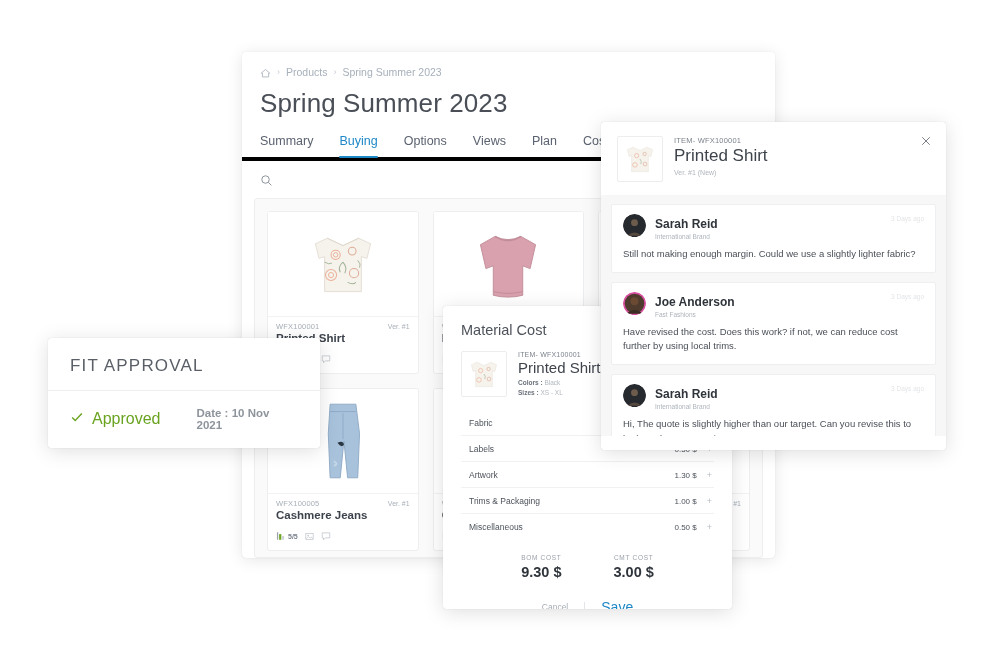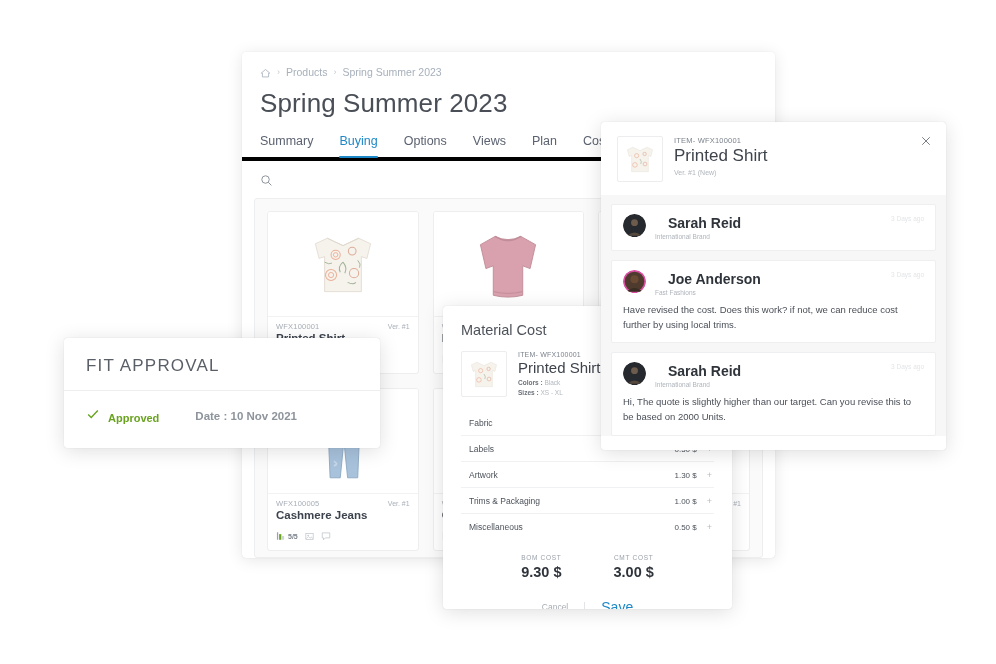--- a/index.html
+++ b/index.html
@@ -65,21 +65,21 @@
   .cm-head { padding: 14px 16px 13px 16px; display:flex; gap: 11px; position:relative;}
   .cm-thumb { width: 46px; height: 46px; border:1px solid #ededf0; border-radius:2px; display:flex;align-items:center;justify-content:center;overflow:hidden;background:#fff;}
   .cm-item-sku { font-size: 7.5px; color:#7c838d; letter-spacing:.2px;}
   .cm-item-name { font-size: 17px; color:#3f444c; font-weight:400; margin-top:1px; }
   .cm-item-ver { font-size: 7px; color:#b0b6bd; margin-top:3px;}
   .cm-close { position:absolute; right:14px; top:11px; width:12px; height:12px; cursor:pointer;}
   .cm-body { background:#f7f7f8; padding: 9px 10px; height: 241px; overflow:hidden;}
   .cbox { background:#fff; border:1px solid #eeeff1; border-radius:2px; padding: 9px 11px 10px 11px; margin-bottom: 9px; }
   .crow { display:flex; align-items:flex-start; gap: 9px; position:relative;}
   .cav { width:23px; height:23px; border-radius:50%; overflow:hidden; flex:none; }
-  .cname { font-size:14px; color:#2f343b; font-weight:700;margin-left:13px;}
+  .cname { font-size:12px; color:#2f343b; font-weight:700;}
   .ccomp { font-size:6.5px; color:#aeb4bb; margin-top:1px;}
   .ctime { position:absolute; right:0; top:1px; font-size:6.5px; color:#e2e5e8;}
   .ctext { font-size:9.5px; color:#4a4f57; line-height:1.55; margin-top:7px; }
 
   
   .matcost {
     position: absolute; left: 443px; top: 306px; width: 289px; height: 303px;
     background:#fff; border-radius: 3px;
     box-shadow: 0 3px 20px rgba(0,0,0,.13), 0 0 1px rgba(0,0,0,.2);
     padding: 16px 18px 0 18px; overflow:hidden;
@@ -101,29 +101,28 @@
   .mc-totals { display:flex; justify-content:center; gap: 52px; margin-top: 15px;}
   .mc-tot-lbl { font-size: 6.5px; color:#9aa1a9; letter-spacing:.7px; text-align:center;}
   .mc-tot-val { font-size: 14.5px; color:#2f343b; font-weight:700; text-align:center; margin-top:3px;}
   .mc-actions { display:flex; justify-content:center; align-items:center; gap: 16px; margin-top: 19px;}
   .mc-cancel { font-size: 8.5px; color:#a6acb3;}
   .mc-divider { width:1px; height:11px; background:#e2e4e7;}
   .mc-save { font-size: 14px; color:#1e88c7;}
 
   
   .fitcard {
-    position:absolute; left: 48px; top: 338px; width: 316px; height: 110px;
+    position:absolute; left: 48px; top: 338px; width: 272px; height: 110px;
     background:#fff; border-radius:3px;
     box-shadow: 0 3px 20px rgba(0,0,0,.13), 0 0 1px rgba(0,0,0,.2);
     overflow:hidden;
-    margin-left:16px;
   }
   .fit-title { font-size: 17px; color:#5a5f67; letter-spacing:1.2px; padding: 18px 22px 14px 22px; border-bottom:1px solid #eceef0;}
   .fit-body { display:flex; align-items:center; padding: 16px 22px; gap: 36px;}
-  .fit-status { display:flex; align-items:flex-end; gap:8px; font-size:11px; color:#6aa320; font-weight:700;}
+  .fit-status { display:flex; align-items:flex-start; gap:8px; font-size:16px; color:#6aa320; font-weight:400;}
   .fit-check { font-size: 14px; color:#6aa320;}
   .fit-date { font-size: 11.5px; color:#8e949c; font-weight:700;}
 </style>
 </head>
 <body>
 
 <div id="stage">
 
   <div class="app-window">
 
@@ -520,20 +519,21 @@
                 <circle cx="20" cy="15" r="6" fill="#6d5b4c"></circle>
                 <path d="M8 38 q12 -12 24 0z" fill="#55483d"></path>
               </svg>
           </span>
           <span>
             <span class="cname">Sarah Reid</span>
             <div class="ccomp">International Brand</div>
           </span>
           <span class="ctime">3 Days ago</span>
         </div>
+        <div class="ctext">Still not making enough margin. Could we use a slightly lighter fabric?</div>
       </div>
 
       <div class="cbox">
         <div class="crow">
           <span class="cav">
             <svg viewBox="0 0 40 40" width="23" height="23">
                 <circle cx="20" cy="20" r="20" fill="#d94fa0"></circle>
                 <circle cx="20" cy="20" r="17" fill="#4e3b2e"></circle>
                 <circle cx="20" cy="16" r="7" fill="#6b4a33"></circle>
                 <path d="M6 38 q14 -13 28 0z" fill="#3a2d24"></path>

